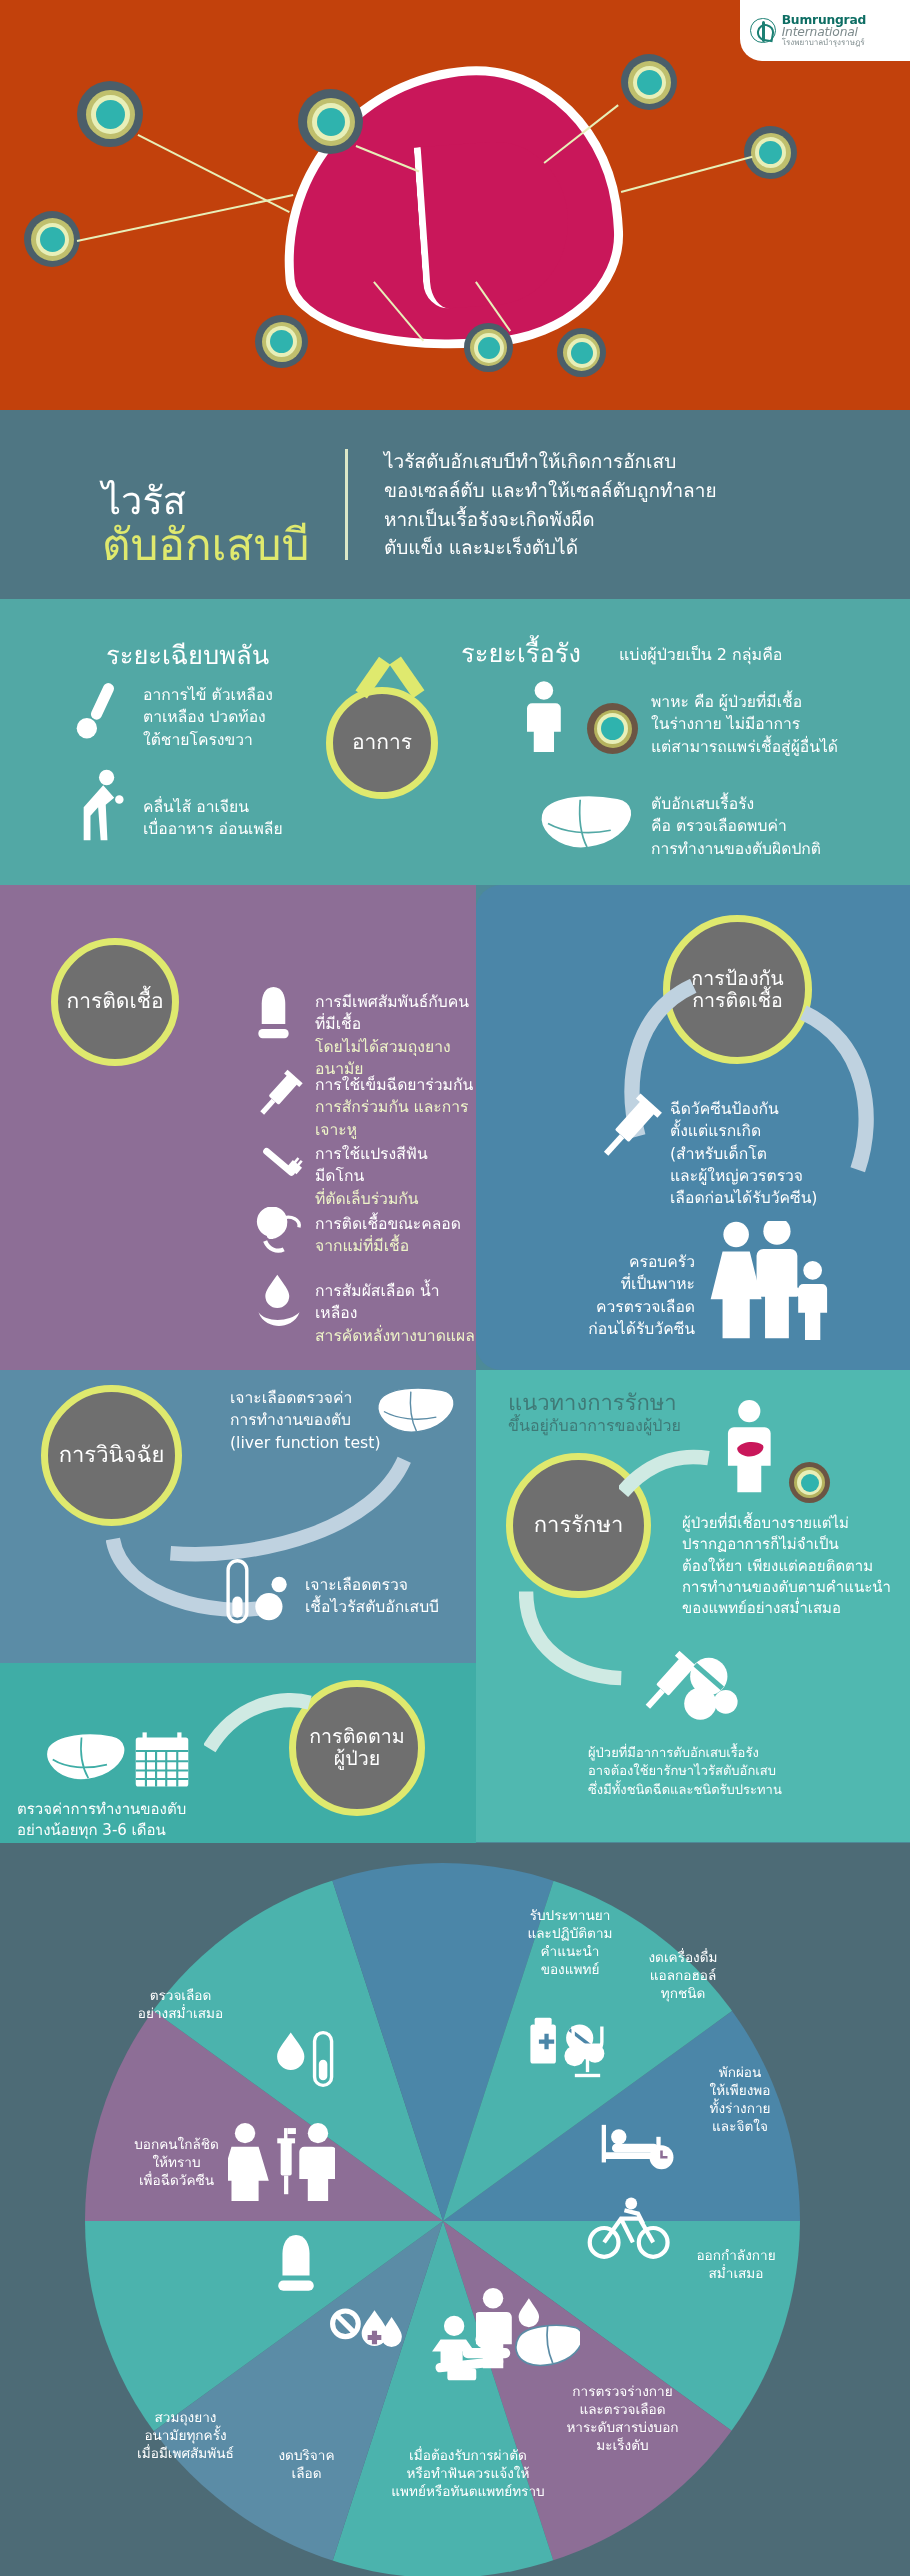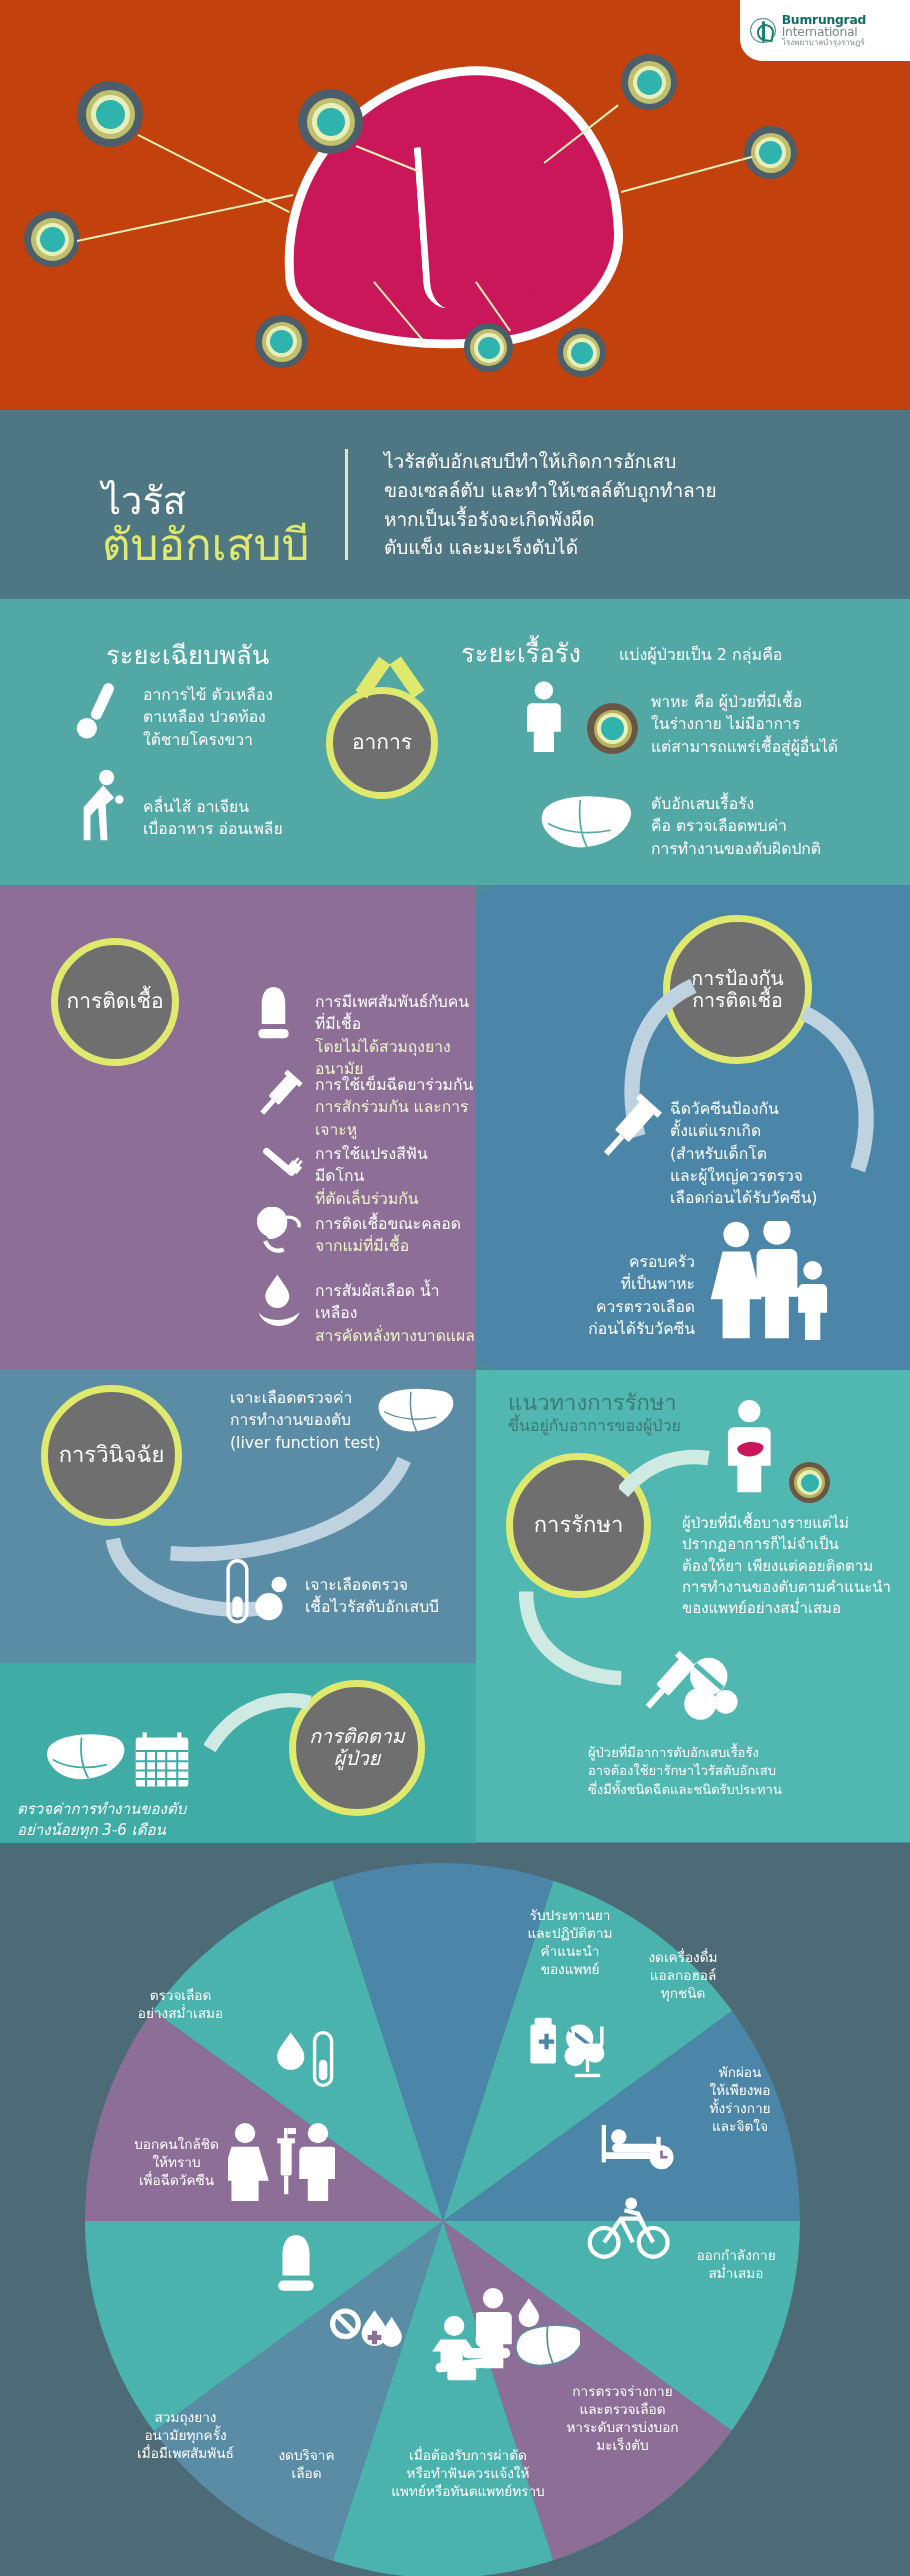--- a/index.html
+++ b/index.html
@@ -12,21 +12,21 @@
   
   .hero { position:absolute; left:0; top:0; width:910px; height:410px; background:#c2410c; overflow:hidden; }
   .logo-plate { position:absolute; right:0; top:0; width:170px; height:61px; background:#fff;
     border-bottom-left-radius:22px; display:flex; align-items:center; padding-left:10.2px; gap:6px; }
   .logo-mark { width:25.5px; height:25.5px; border-radius:50%; border:1.7px solid #1c8074; position:relative; flex:none; }
   .logo-mark:before { content:""; position:absolute; left:11px; top:2.6px; width:2.6px; height:20.4px; background:#1c8074; border-radius:1.7px;}
   .logo-mark:after { content:""; position:absolute; left:6px; top:5.1px; width:12.8px; height:12.8px;
      border:2.1px solid #1c8074; border-radius:50% 50% 0 50%; transform:rotate(10deg); }
   .logo-txt { line-height:1.02; }
   .logo-t1 { font-size:12.3px; font-weight:bold; color:#0e6e64; letter-spacing:-0.2px; }
-  .logo-t2 { font-size:12.3px; color:#7d8a8c; letter-spacing:-0.2px; }
+  .logo-t2 { font-size:12.3px; color:#7d8a8c; letter-spacing:-0.2px;font-style:italic; }
   .logo-t3 { font-size:8px; color:#7d8a8c; }
 
   .liver-hero { position:absolute; left:281px; top:68px; width:340px; height:281px; }
   .liver-shape { width:100%; height:100%; background:#c9175a; border:9.4px solid #fff;
      border-radius:60% 44% 42% 58% / 72% 60% 40% 30%; transform:rotate(-4deg); position:relative; }
   .liver-shape:after { content:""; position:absolute; right:14%; top:26%; width:44%; height:62%;
      background:#c9175a; border-left:7.7px solid #fff; border-radius:0 52% 56% 18%; }
 
   .virus { position:absolute; border-radius:50%; background:#4b5e69;
       display:flex; align-items:center; justify-content:center; }
@@ -54,21 +54,21 @@
   .hub { position:absolute; border-radius:50%; background:#6f6f6f; border:7.7px solid #dfe96e;
      color:#fff; display:flex; align-items:center; justify-content:center; text-align:center; line-height:1.12; }
 
   
   .infection { position:absolute; left:0; top:885px; width:476px; height:485px; background:#8d6e96; }
   .prevention { position:absolute; left:476px; top:885px; width:490px; height:485px; background:#4b86a8;border-radius:25px; }
 
   
   .diagnosis { position:absolute; left:0; top:1370px; width:476px; height:294px; background:#5b8ca6; }
   .treatment { position:absolute; left:476px; top:1370px; width:434px; height:472px; background:#50b8b0; }
-  .followup  { position:absolute; left:0; top:1663px; width:476px; height:180px; background:#3fada6;font-style:italic; }
+  .followup  { position:absolute; left:0; top:1663px; width:476px; height:180px; background:#3fada6; }
 
   
   .wheel-band { position:absolute; left:0; top:1843px; width:910px; height:733px; background:#4d6b76; }
   .wheel { position:absolute; left:85px; top:1863px; width:715px; height:715px; border-radius:50%; overflow:hidden; }
   .seg { position:absolute; left:50%; top:50%; width:50%; height:50%; transform-origin:0 0; }
   .wheel-hub { position:absolute; left:299px; top:2077px; width:153px; height:153px; border-radius:50%;
       background:#6f6f6f; border:7.7px solid #dfe96e; color:#fff; display:flex; flex-direction:column;
       align-items:center; justify-content:center; font-size:18.7px; line-height:1.25; z-index:6; }
   .seg-label { position:absolute; color:#fff; font-size:13.6px; line-height:1.33; text-align:center; z-index:5; }
   .seg-icon { position:absolute; z-index:5; color:#fff; }

